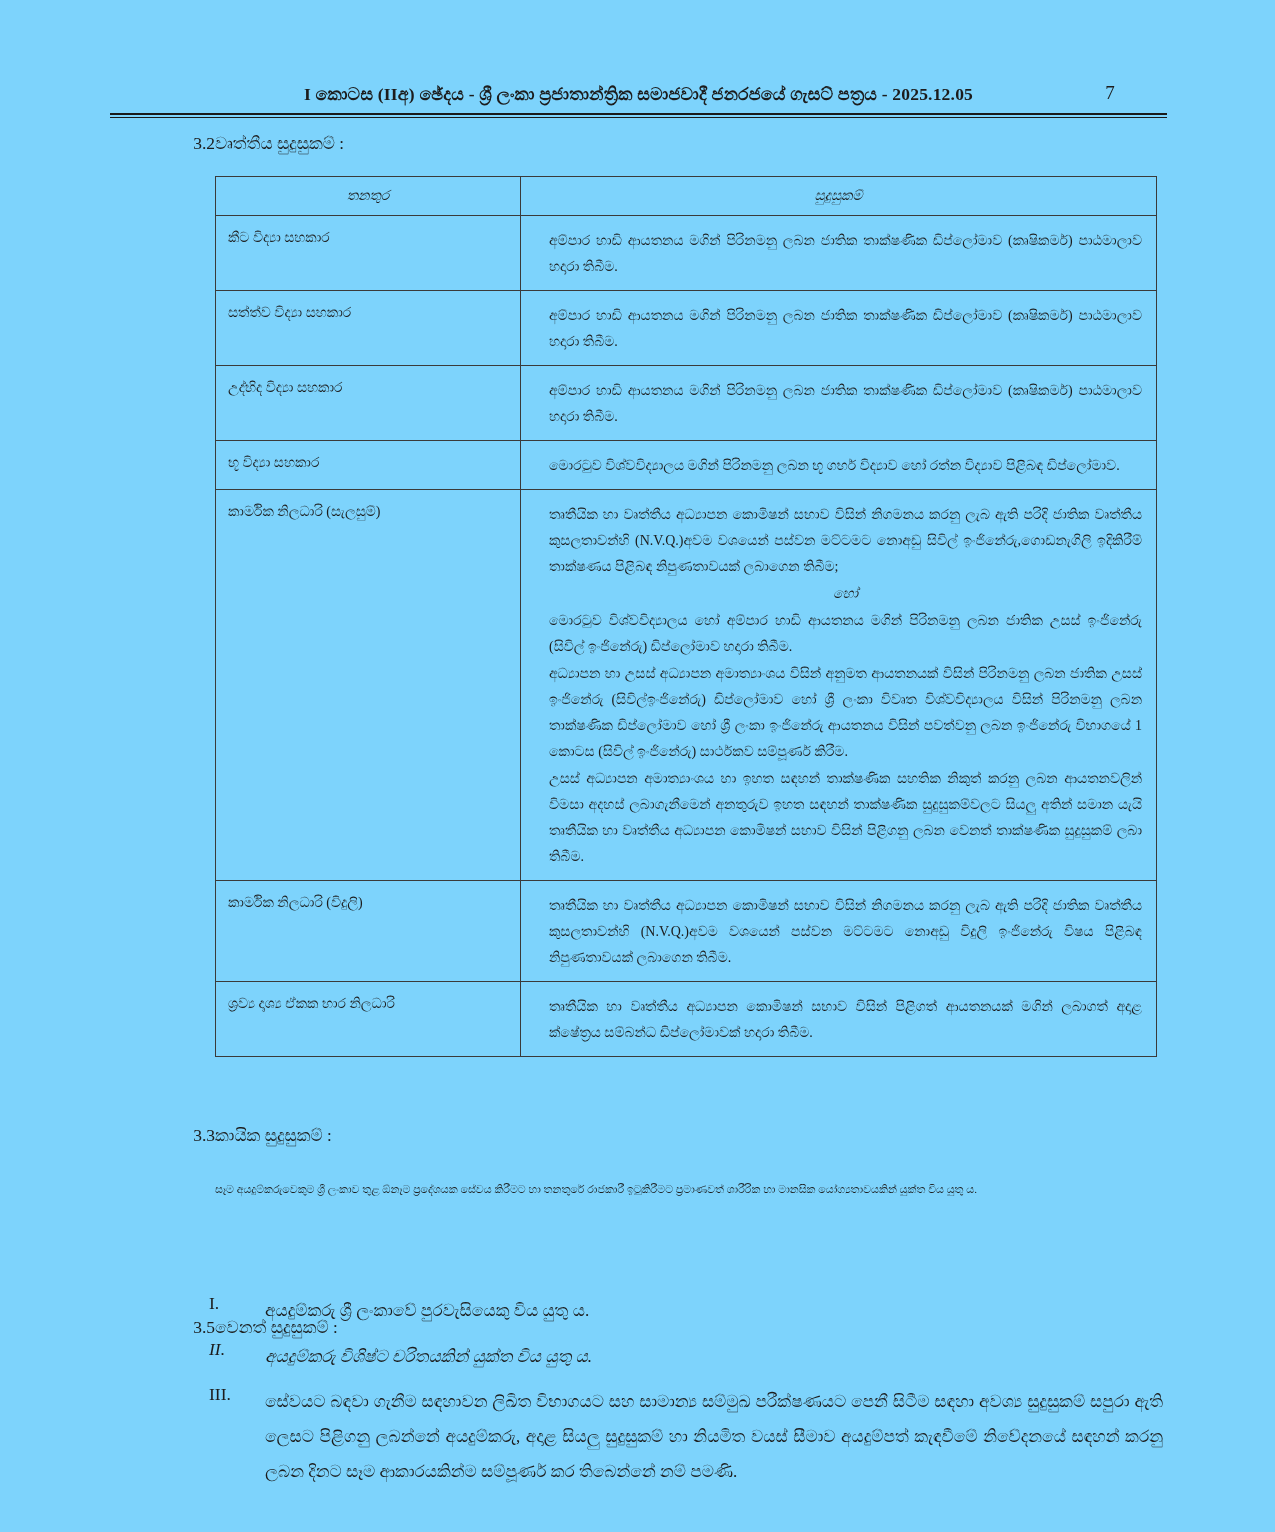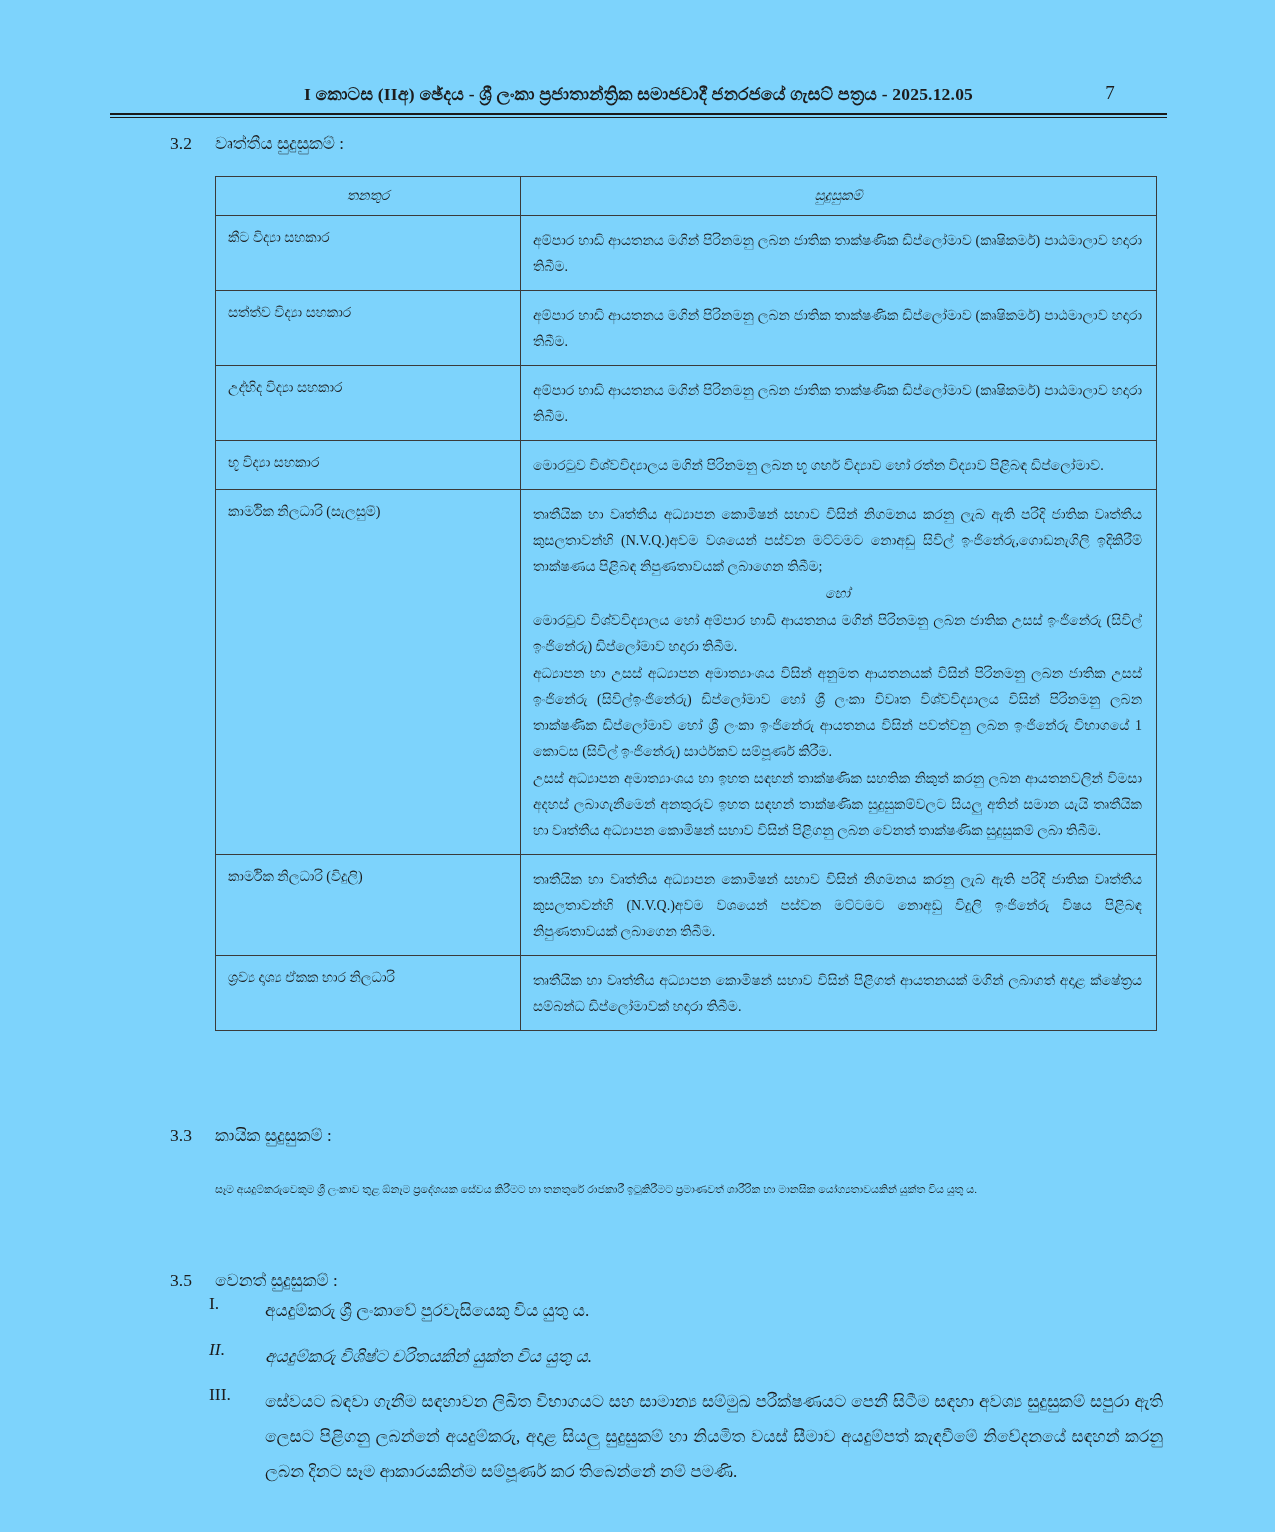--- a/index.html
+++ b/index.html
@@ -8,34 +8,34 @@
     position:relative; width:1275px; height:1532px; background:#7dd3fc;
     font-family:"Liberation Serif", serif; color:#1c1c1c;
   }
   .hdr { position:absolute; top:84px; left:110px; width:1057px; text-align:center;
          font-weight:bold; font-size:17.5px; letter-spacing:.2px; }
   .hdr .pageno { position:absolute; right:52px; top:-2px; font-weight:normal; font-size:19px; }
   .rule { position:absolute; top:113px; left:110px; width:1057px; height:5px;
           border-top:2.5px solid #1a1a1a; border-bottom:1.3px solid #1a1a1a; }
 
   .sec { position:absolute; left:170px; font-size:17px; }
-  .sec .sec-num { display:inline-block; width:45px; font-size:17.5px; }
+  .sec .sec-num { display:inline-block; width:45px; font-size:17.5px;text-align:right; }
   .sec-32 { top:133px; }
   .sec-33 { top:1125px; }
-  .sec-35 { top:1270px; }
+  .sec-35 { top:1317px; }
 
   table.qual { position:absolute; top:176px; left:215px; width:941px;
                border-collapse:collapse; table-layout:fixed; }
   table.qual col.c1 { width:305px; }
   table.qual col.c2 { width:636px; }
   table.qual th, table.qual td { border:1.5px solid #3a3a3a; vertical-align:top;
                font-size:14px; font-weight:normal; }
   table.qual th { font-style:italic; text-align:center; padding:11px 10px; }
   table.qual td.post { padding:14px 10px 10px 12px; }
-  table.qual td.qual { padding:12px 14px 10px 12px; }
+  table.qual td.qual { padding:12px 14px 10px 28px; }
   table.qual td.qual p { text-align:justify; line-height:26px; margin:0; }
   table.qual td.qual p + p { margin-top:1px; }
   .or-center { text-align:center !important; font-style:italic; }
 
   .para-33 { position:absolute; top:1172px; left:215px; width:947px;
              font-size:11px; line-height:34px; text-align:justify; }
 
   .item { position:absolute; left:209px; width:954px; display:flex; font-size:17px; }
   .item .rn { flex:0 0 56px; font-size:17.5px; }
   .item .it-text { flex:1; text-align:justify; line-height:35px; }

